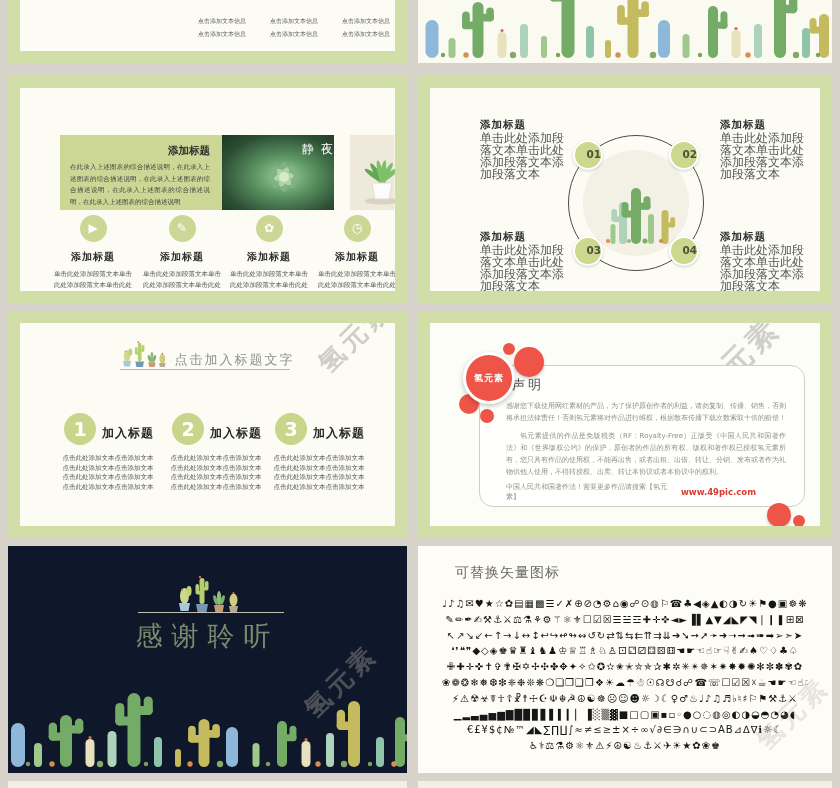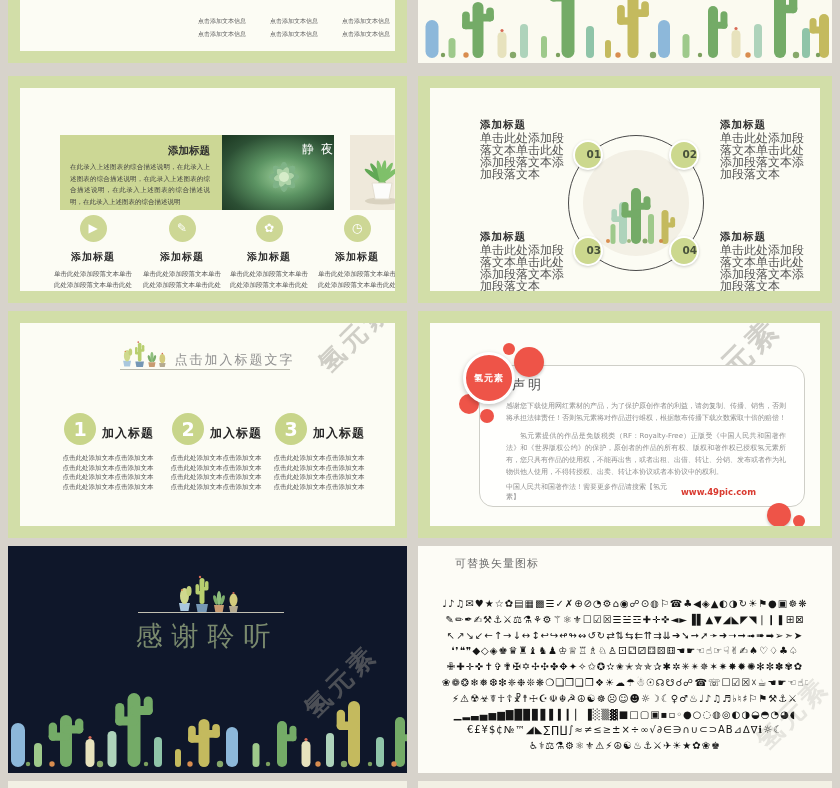--- a/index.html
+++ b/index.html
@@ -54,21 +54,21 @@
   .cfoot .f{font-size:7px;color:#8f8f8f}
   .cfoot .u{margin-left:auto;margin-right:30px;font-size:8.5px;font-weight:bold;color:#d93a2f}
 
   
   .thx{position:absolute;top:72px;left:0;width:100%;text-align:center;font-size:27px;color:#7a8a6e;letter-spacing:9px;font-family:"DejaVu Serif","Liberation Serif",serif}
   .thline{position:absolute;top:66px;left:130px;width:146px;border-top:1px solid #c2c0b2}
   .potwrap{position:absolute;top:24px;left:0;width:100%;text-align:center}
   .strip{position:absolute;left:0;bottom:0}
 
   
-  .icotitle{position:absolute;left:37px;top:10px;font-size:11px;color:#6a6a6a;letter-spacing:1px}
+  .icotitle{position:absolute;left:37px;top:18px;font-size:14px;color:#6a6a6a;letter-spacing:1px}
   .icorows{position:absolute;left:24px;top:50px;width:366px;text-align:center}
   .icorow{font-size:10px;color:#161616;line-height:15.8px;letter-spacing:1px;white-space:nowrap;overflow:hidden}
 </style>
 </head>
 <body>
 
 <div class="slide framed" style="left:8px;top:-165px;width:399px;height:228px">
   <div class="r1cols" style="top:167px">
     <div class="r1col">
         <div>点击添加文本信息</div>

